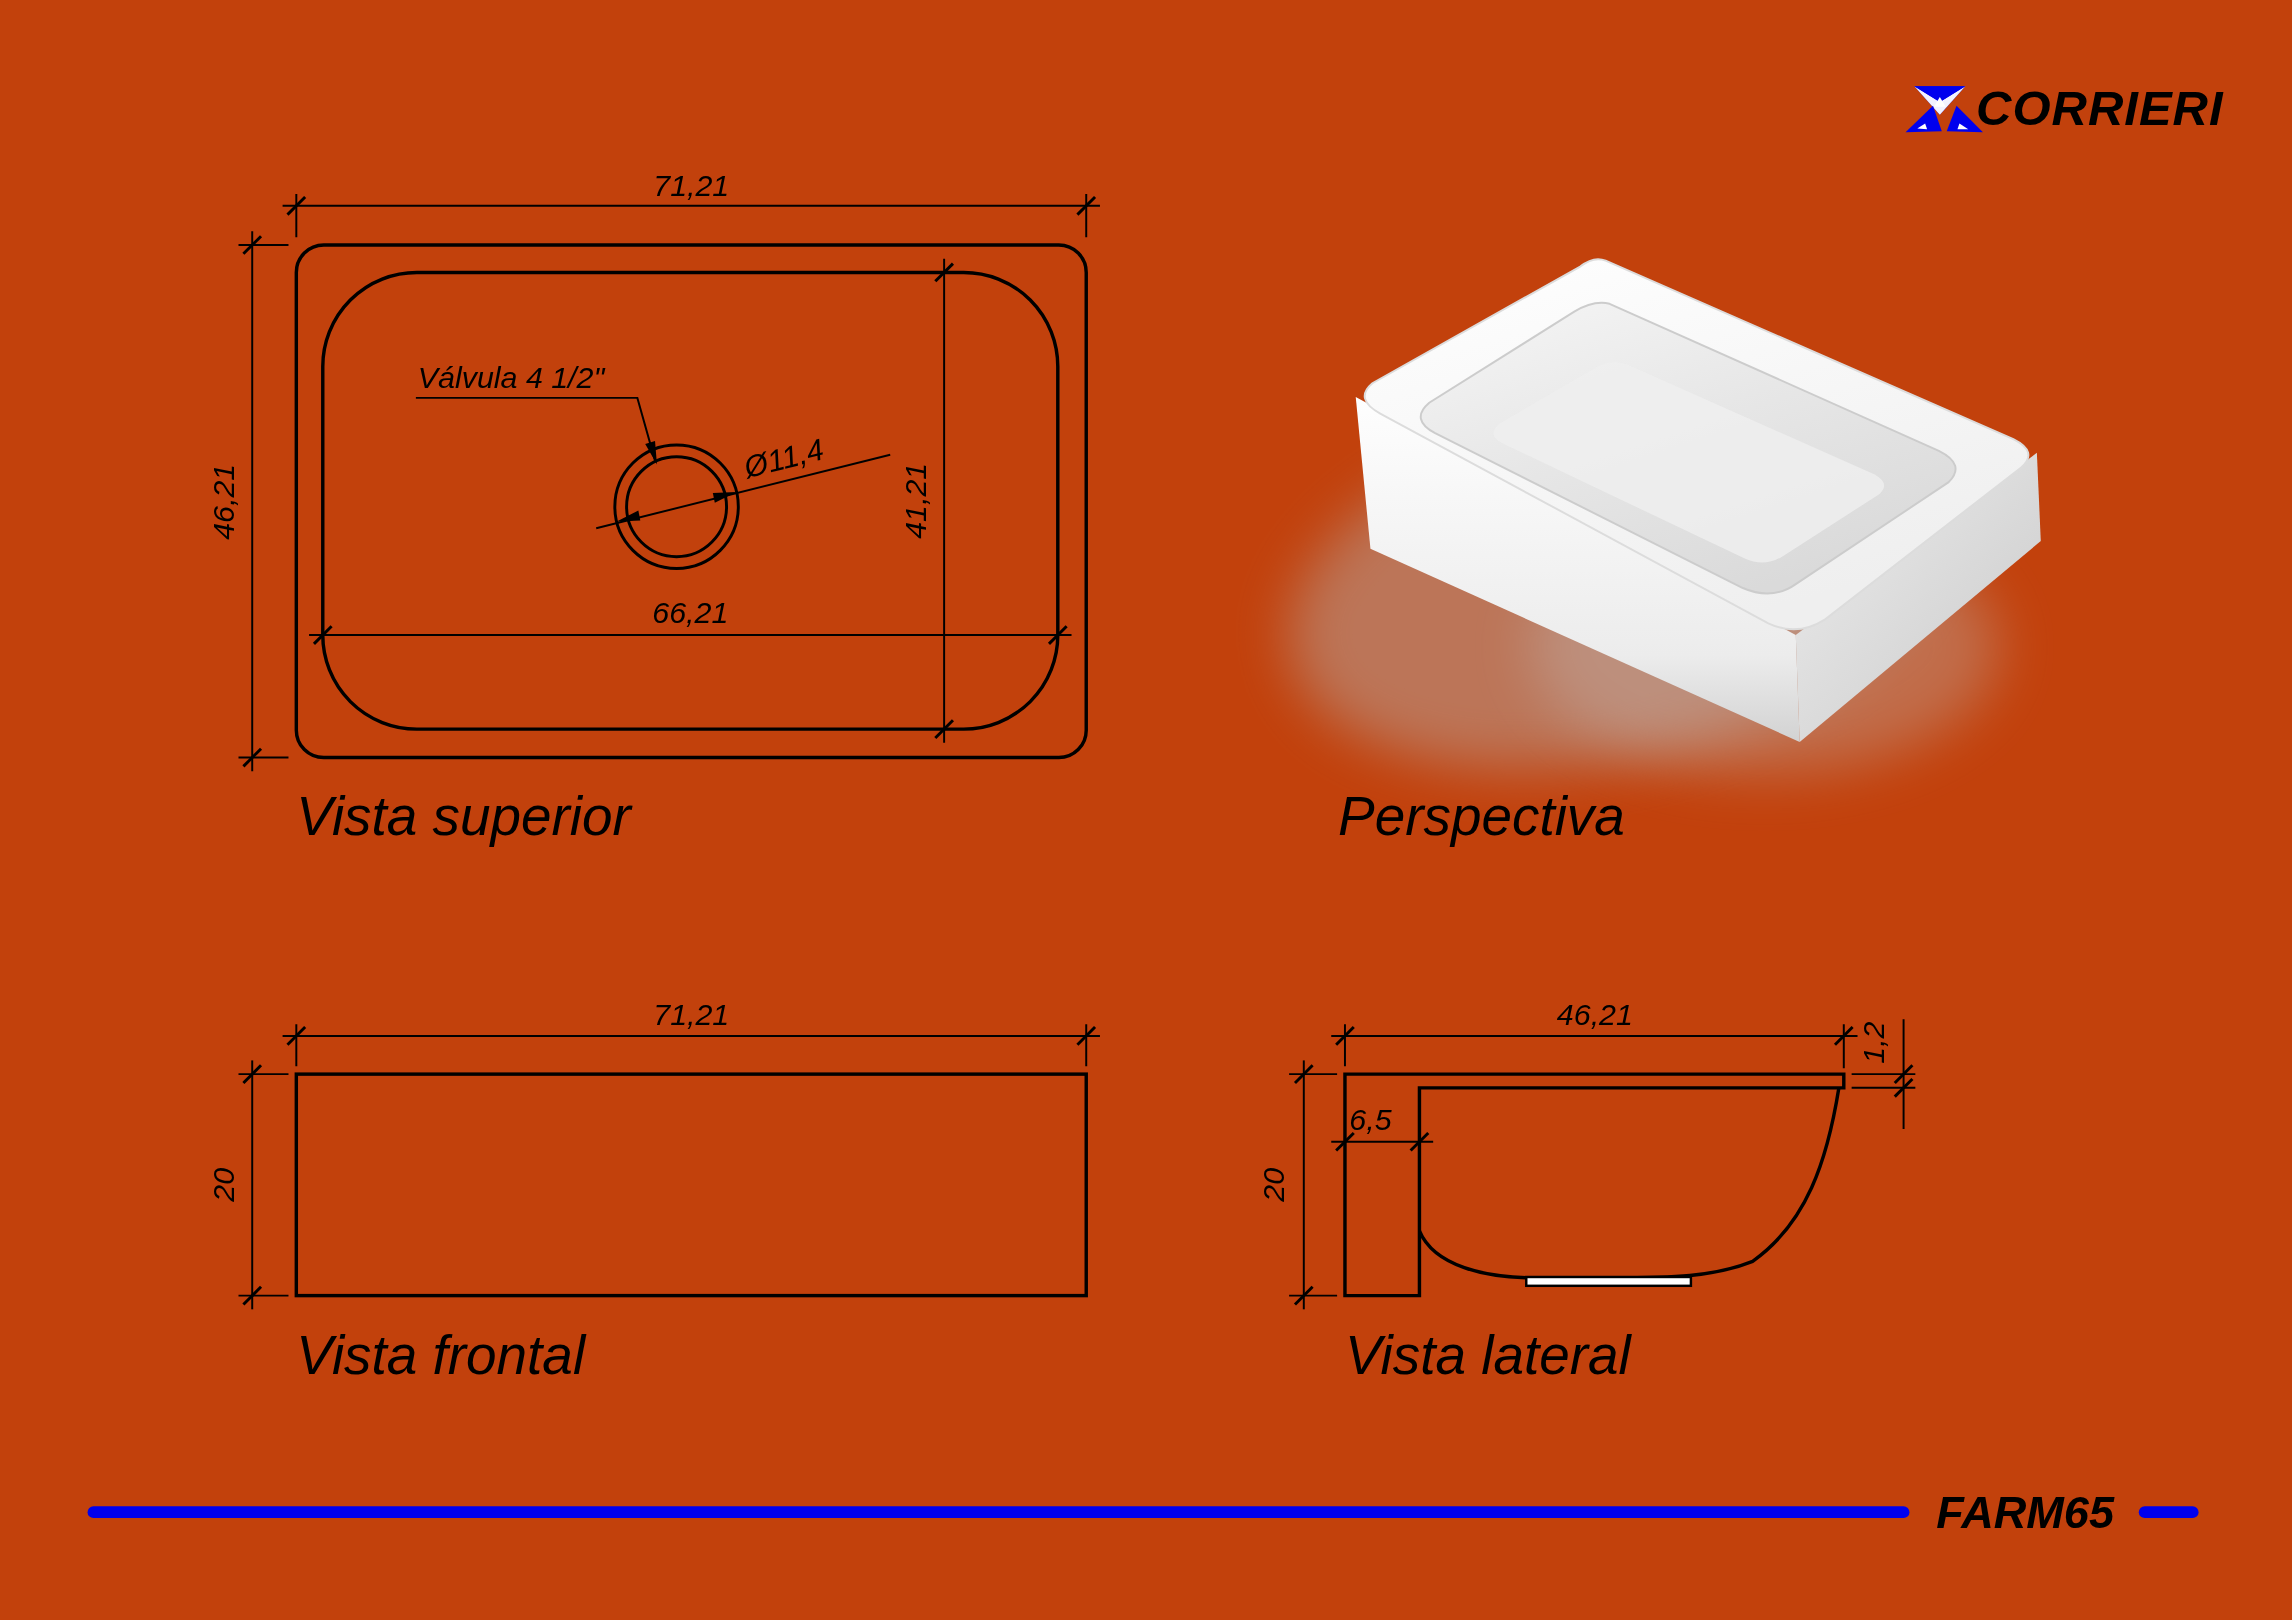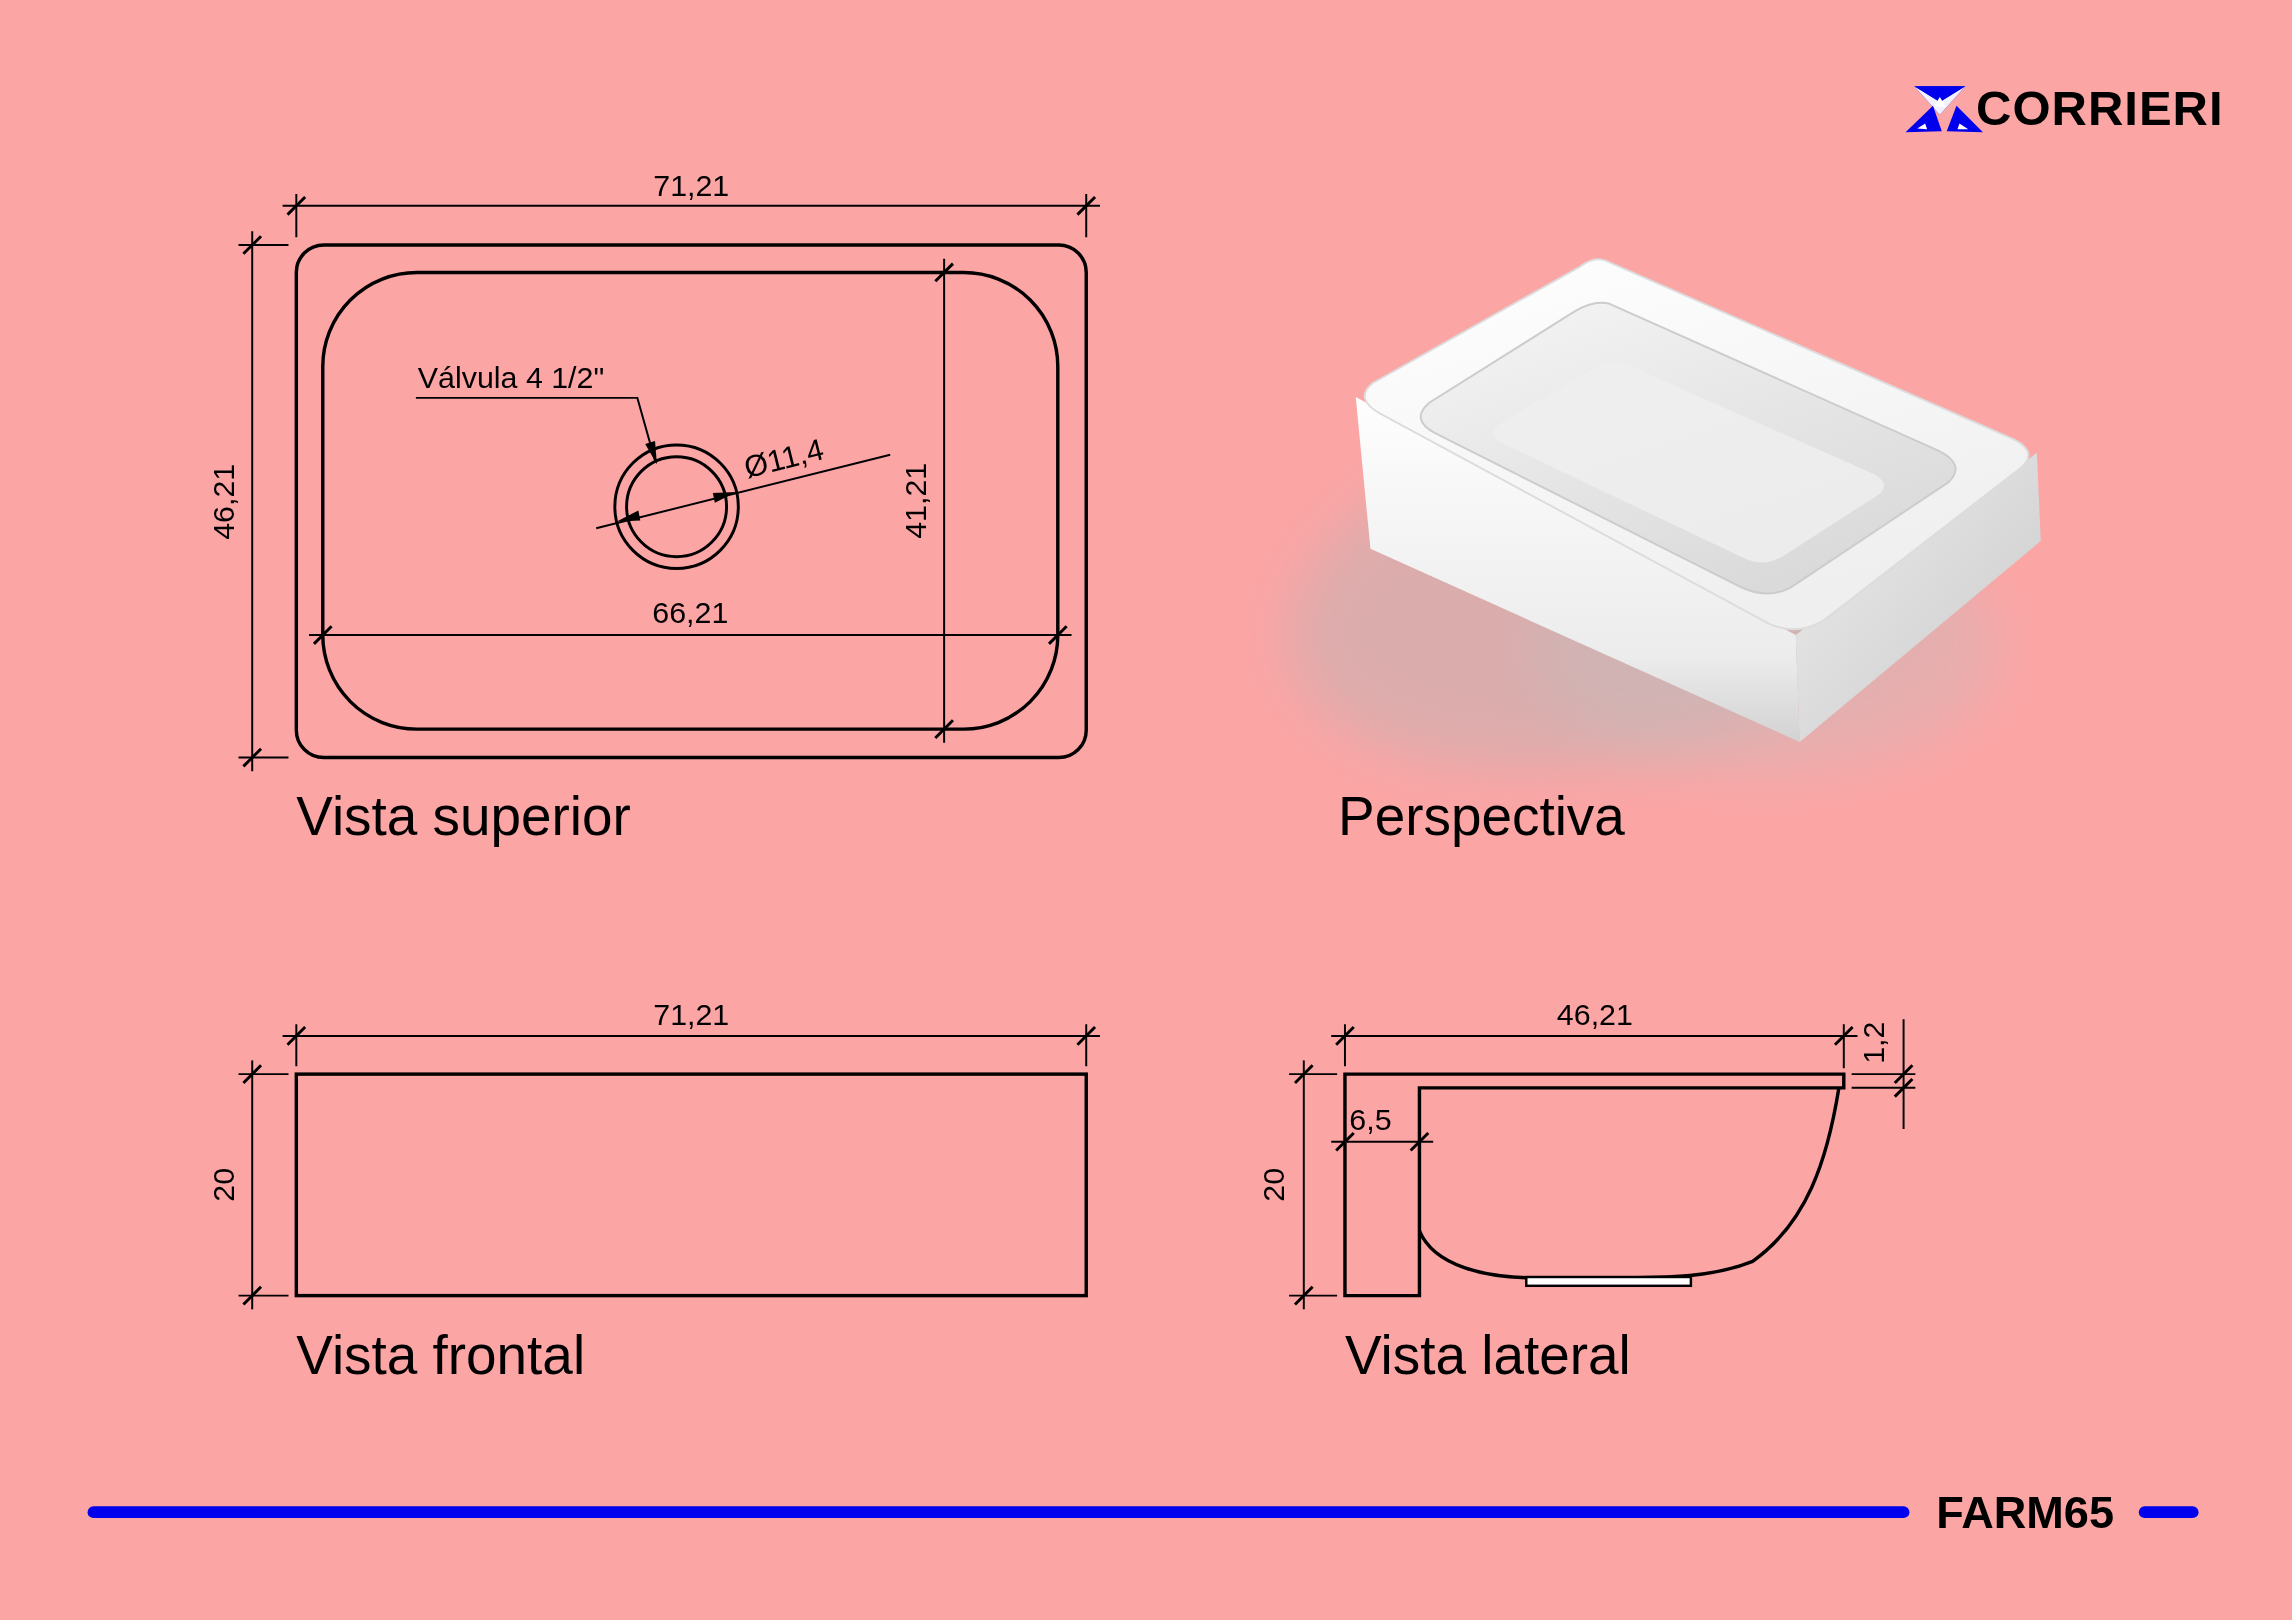--- a/index.html
+++ b/index.html
@@ -1,17 +1,17 @@
 <!DOCTYPE html>
 <html><head>
 <meta charset="utf-8">
 <style>
   html,body{margin:0;padding:0;background:#ffffff;}
-  .sheet{position:relative;width:2293px;height:1620px;background:#fca5a5;overflow:hidden;
-         font-family:"Liberation Sans", sans-serif;}
+  .sheet{position:relative;width:2293px;height:1620px;background:#c2410c;overflow:hidden;
+         font-family:"Liberation Sans", sans-serif;font-style:italic;}
   svg{position:absolute;left:0;top:0;}
   svg text{font-family:"Liberation Sans", sans-serif;fill:#000;}
   .dimtxt{font-size:31px;}
   .lbltxt{font-size:56px;}
   .brandtxt{font-size:50px;font-weight:bold;letter-spacing:1px;}
   .modeltxt{font-size:46px;font-weight:bold;}
 </style>
 </head>
 <body>
 

